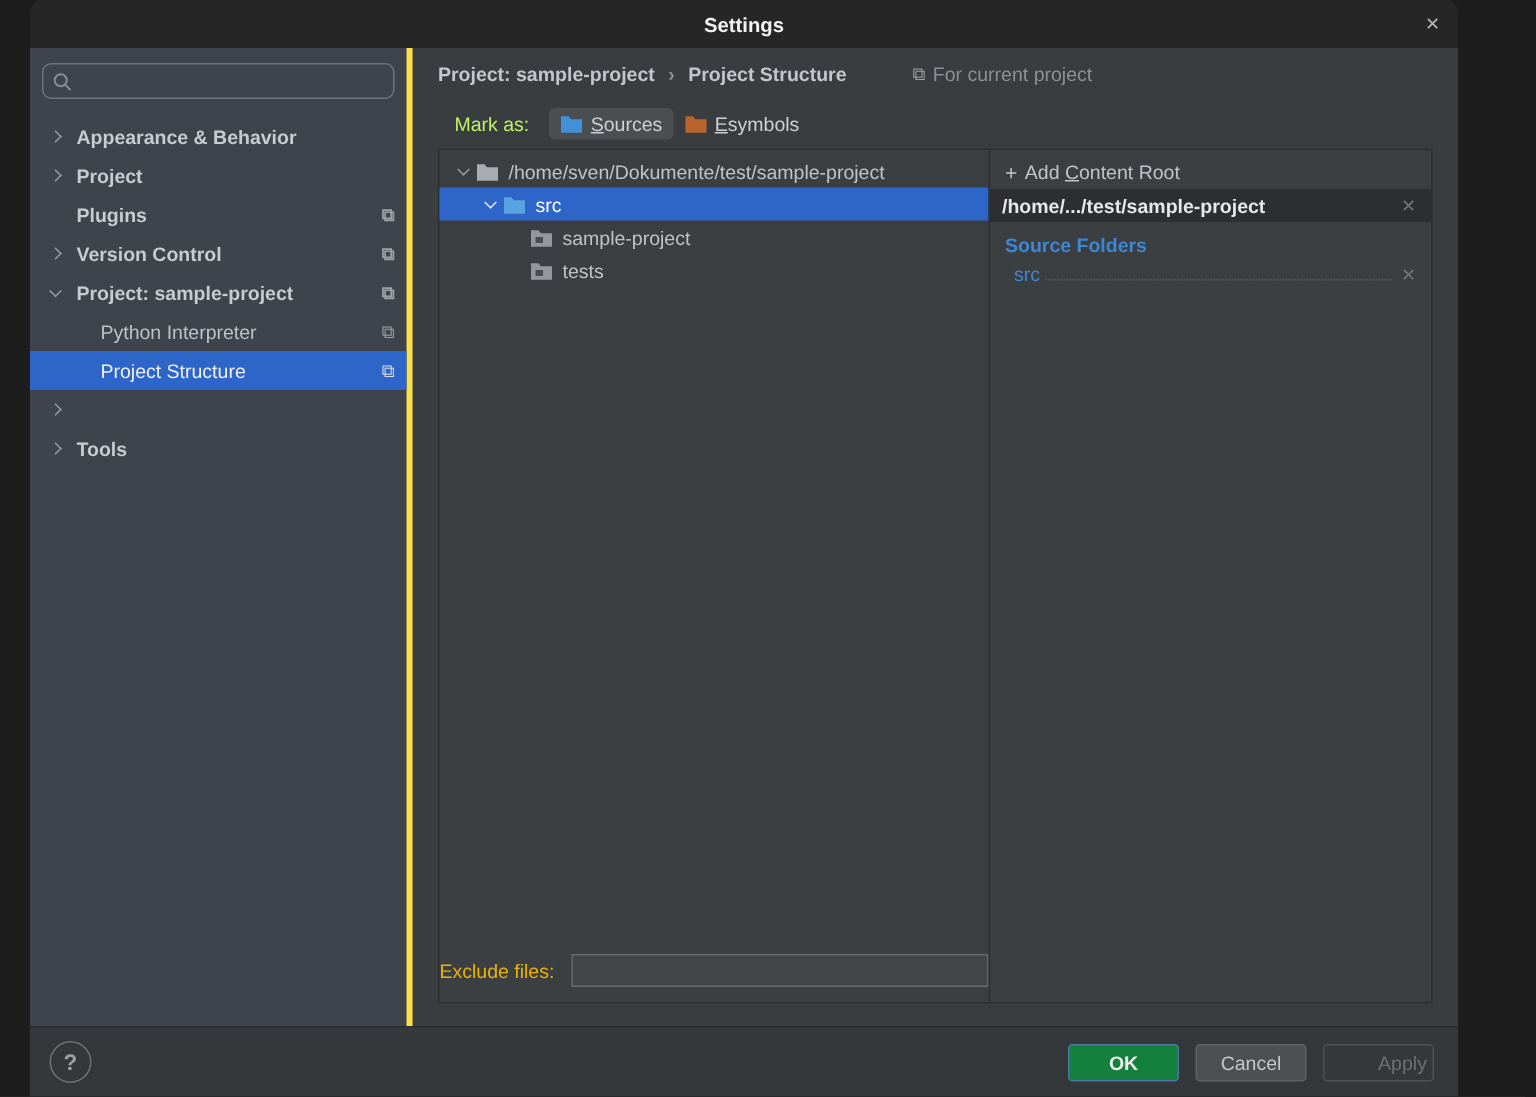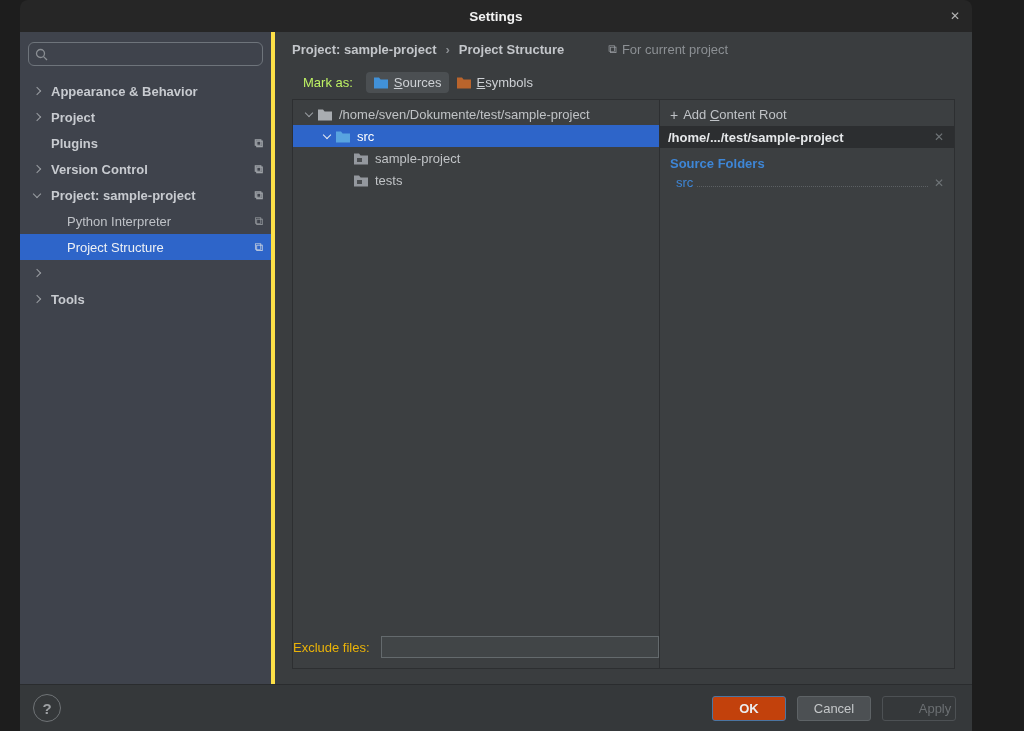--- a/index.html
+++ b/index.html
@@ -83,21 +83,21 @@
   .leader { flex:1; border-bottom:1px dotted #5c6063; margin:0 4px; height:12px; }
 
   
   .footer { flex:0 0 47px; background:#35383a; border-top:1px solid #2a2c2e;
     display:flex; align-items:center; padding:0 16px 0 13px; }
   .help-btn { width:28px; height:28px; border:1px solid #6f7376; border-radius:50%;
     color:#9da0a3; font-size:15px; font-weight:bold; display:flex; align-items:center; justify-content:center; cursor:pointer; }
   .btns { margin-left:auto; display:flex; gap:11px; }
   .btn { width:74px; height:25px; border-radius:3px; font-family:inherit; font-size:13px; cursor:pointer;
     display:flex; align-items:center; justify-content:center; }
-  .btn.ok { background:#c2410c; border:1px solid #4b75a2; color:#ebedef; font-weight:bold; }
+  .btn.ok { background:#15803d; border:1px solid #4b75a2; color:#ebedef; font-weight:bold; }
   .btn.cancel { background:#4c5053; border:1px solid #5e6366; color:#c4c7c9; }
   .btn.apply { background:transparent; border:1px solid #4d5154; color:#6b6f72;padding-left:32px; }
 </style>
 </head>
 <body>
 
 <div class="dialog">
 
   <div class="titlebar">
     <span class="title">Settings</span>

